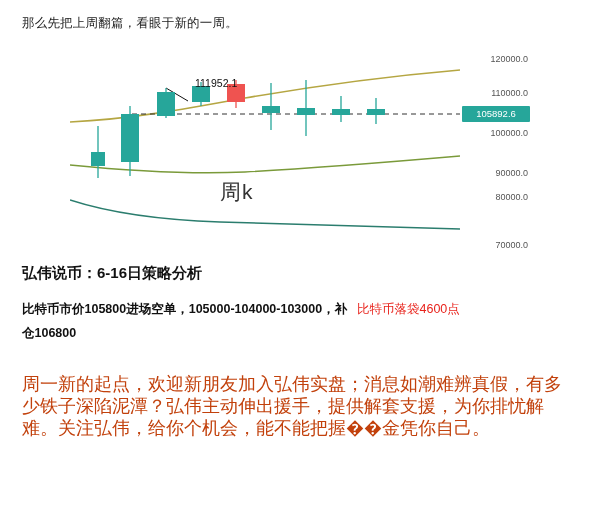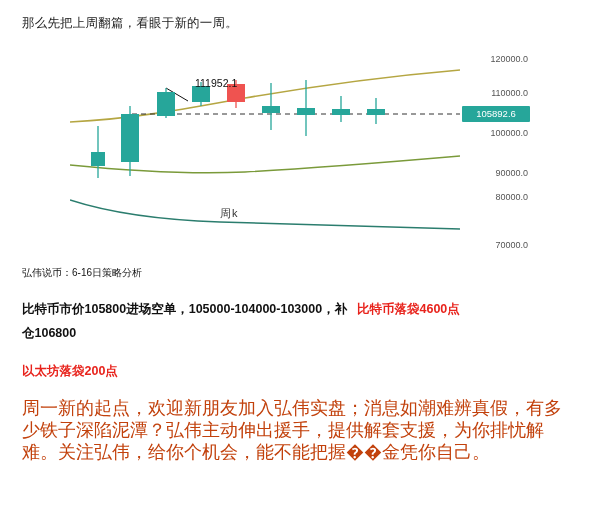--- a/index.html
+++ b/index.html
@@ -77,48 +77,47 @@
     border-radius: 1px;
   }
   .annot-label {
     position: absolute;
     font-size: 10.5px;
     color: #111111;
     white-space: nowrap;
   }
   .watermark-k {
     position: absolute;
-    font-size: 11px;
+    font-size: 21px;
     color: #333333;
     letter-spacing: 1px;
-    margin-top: 28px;
   }
   .heading {
-    font-size: 10px;
-    font-weight: normal;
+    font-size: 15px;
+    font-weight: bold;
     color: #111111;
     margin: 0 0 14px 0;
     line-height: 20px;
   }
   .strategy-row {
     display: flex;
     align-items: baseline;
     margin: 0 0 14px 0;
     line-height: 24px;
   }
   .strategy-main {
     font-size: 12.5px;
     font-weight: bold;
     color: #111111;
     flex: 0 0 auto;
     width: 335px;
   }
   .strategy-note {
     font-size: 12.5px;
-    font-weight: bold;
+    font-weight: normal;
     color: #e8231c;
     white-space: nowrap;
     text-align: right;
   }
   .closing {
     font-size: 18px;
     line-height: 22px;
     color: #c2410c;
     margin: 0;
   }
@@ -202,18 +201,17 @@
   </div>
 
   <div class="heading">弘伟说币：6-16日策略分析</div>
 
   <div class="strategy-row">
     <div class="strategy-main">比特币市价105800进场空单，105000-104000-103000，补仓106800</div>
     <div class="strategy-note">比特币落袋4600点</div>
   </div>
 
   <div class="strategy-row">
-    <div class="strategy-note">以太坊落袋200点</div>
   </div>
 
   <p class="closing">周一新的起点，欢迎新朋友加入弘伟实盘；消息如潮难辨真假，有多少铁子深陷泥潭？弘伟主动伸出援手，提供解套支援，为你排忧解难。关注弘伟，给你个机会，能不能把握��金凭你自己。</p>
 
 </div>
 
 </body></html>

